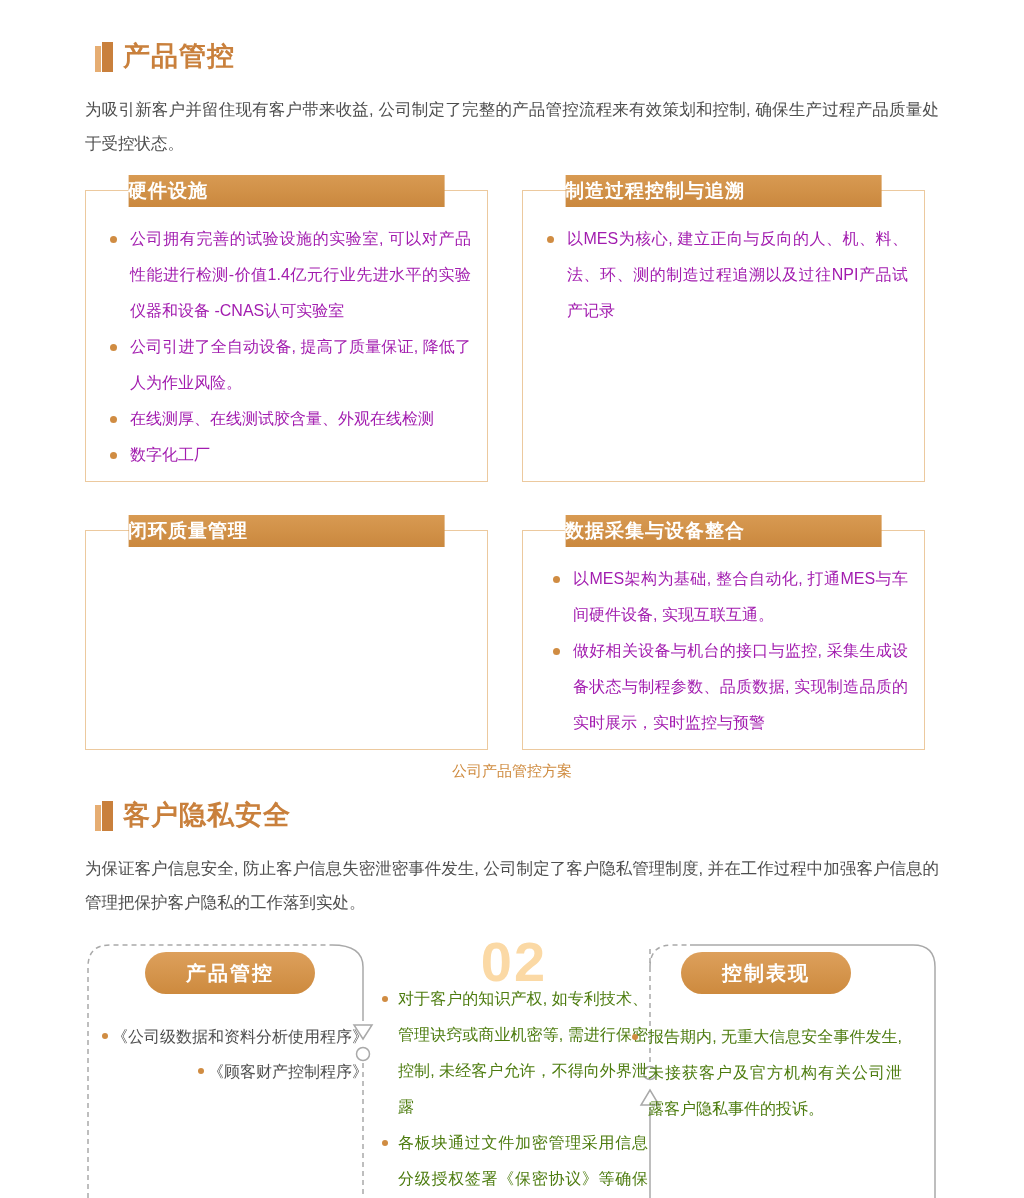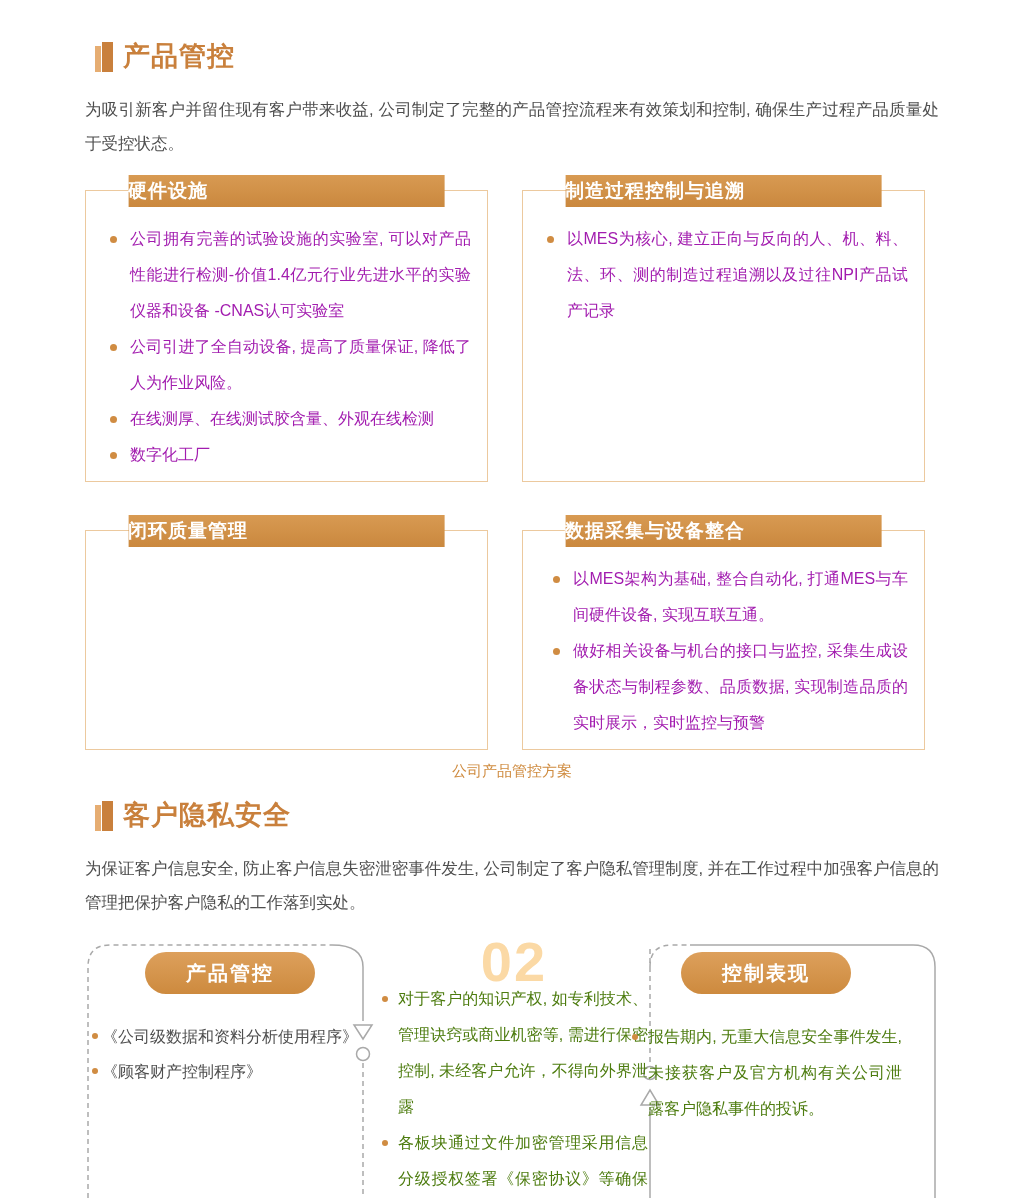--- a/index.html
+++ b/index.html
@@ -55,21 +55,21 @@
   .pill {
     display: block; margin: 15px auto 0; width: 170px; height: 42px; line-height: 42px;
     border-radius: 21px; background: linear-gradient(180deg, #dda05c, #cd8a3e);
     color: #fff; font-size: 20px; font-weight: bold; text-align: center; letter-spacing: 2px;
     border: none;
   }
 
   .step-num { position: absolute; width: 100%; text-align: center; font-size: 56px; font-weight: bold; color: #fbd9a5; letter-spacing: 2px; }
   .col2 .step-num { top: -8px; }
 
-  .centered-list { list-style: none; margin-top: 25px; text-align: left; }
+  .centered-list { list-style: none; margin-top: 25px; text-align: right; }
   .centered-list li { font-size: 16px; line-height: 35px; color: #4e4e4e; }
   .centered-list li::before {
     content: ""; display: inline-block; width: 6px; height: 6px; border-radius: 50%;
     background: #d08c42; margin: 0 4px 3px 0; vertical-align: middle;
   }
   .hang-list { list-style: none; }
   .hang-list li { position: relative; padding-left: 18px; font-size: 16px; line-height: 36px; color: #4d7c0f; text-align: justify; }
   .hang-list li::before {
     content: ""; position: absolute; left: 2px; top: 15px;
     width: 6px; height: 6px; border-radius: 50%; background: #d08c42;

